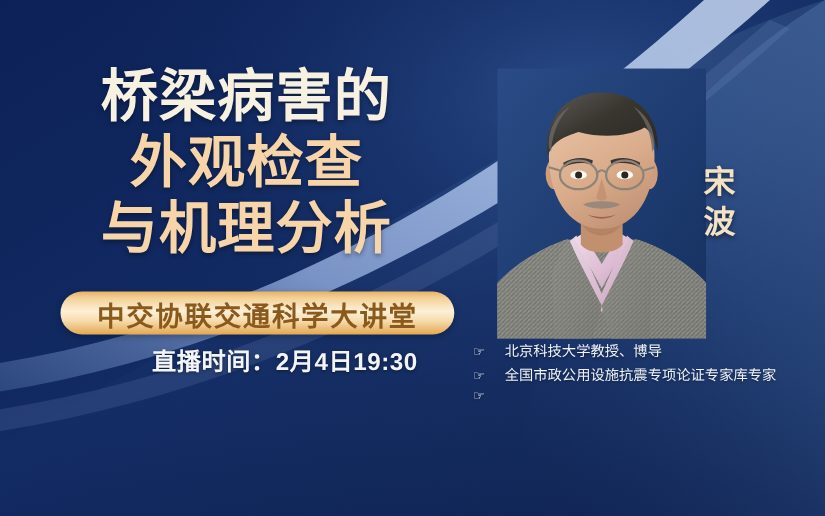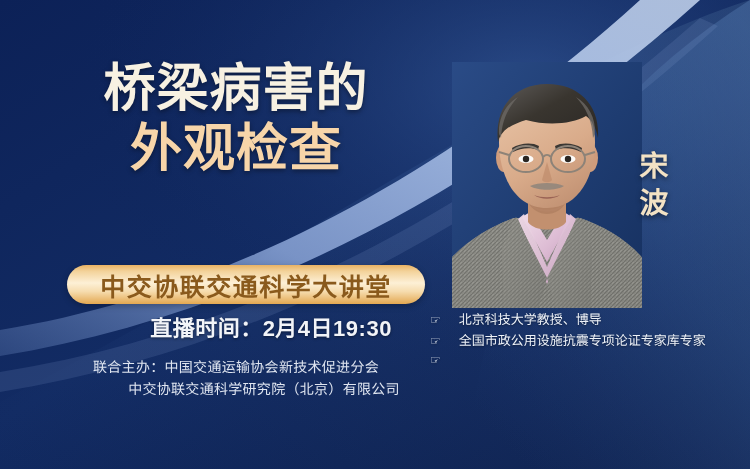--- a/index.html
+++ b/index.html
@@ -18,21 +18,21 @@
     background:
       radial-gradient(140% 120% at 78% 8%, #2b4e8f 0%, #1d3a72 26%, #13295c 52%, #0c2154 72%, #0a1c47 100%);
   }
 
   
   .bg-layer{ position:absolute; inset:0; overflow:hidden; }
   .bg-layer svg{ display:block; width:750px; height:469px; }
 
   
   .left-col{
-    position:absolute; left:12px; top:0; width:448px; height:469px;
+    position:absolute; left:0; top:0; width:448px; height:469px;
     z-index:6;
   }
 
   .title-block{
     position:absolute; left:0; top:58px; width:448px;
     text-align:center;
   }
   .title-line{
     display:block;
     font-weight:bold;
@@ -181,34 +181,31 @@
 
       <path d="M0,372 C250,332 480,212 700,18 L718,26 C500,224 260,350 0,392 Z" fill="#8aa4d6" opacity=".16"></path>
     </svg>
   </div>
 
   <div class="left-col">
 
     <div class="title-block">
       <span class="title-line l1">桥梁病害的</span>
       <span class="title-line l2">外观检查</span>
+      <span class="title-line l3">与机理分析</span>
     </div>
 
     <div class="badge-wrap">
       <div class="badge">
         <span class="badge-text">中交协联交通科学大讲堂</span>
       </div>
     </div>
 
     <div class="livetime">直播时间：2月4日19:30</div>
 
-    <div class="organizers">
-      <span class="org-line l1">联合主办：中国交通运输协会新技术促进分会</span>
-      <span class="org-line l2">中交协联交通科学研究院（北京）有限公司</span>
-    </div>
 
   </div>
 
   <div class="right-col">
 
     <div class="portrait">
       <svg viewBox="0 0 190 246" xmlns="http://www.w3.org/2000/svg" aria-hidden="true">
         <defs>
           <linearGradient id="pBg" x1="0" y1="0" x2="1" y2="1">
             <stop offset="0%" stop-color="#2a4b86"></stop>

